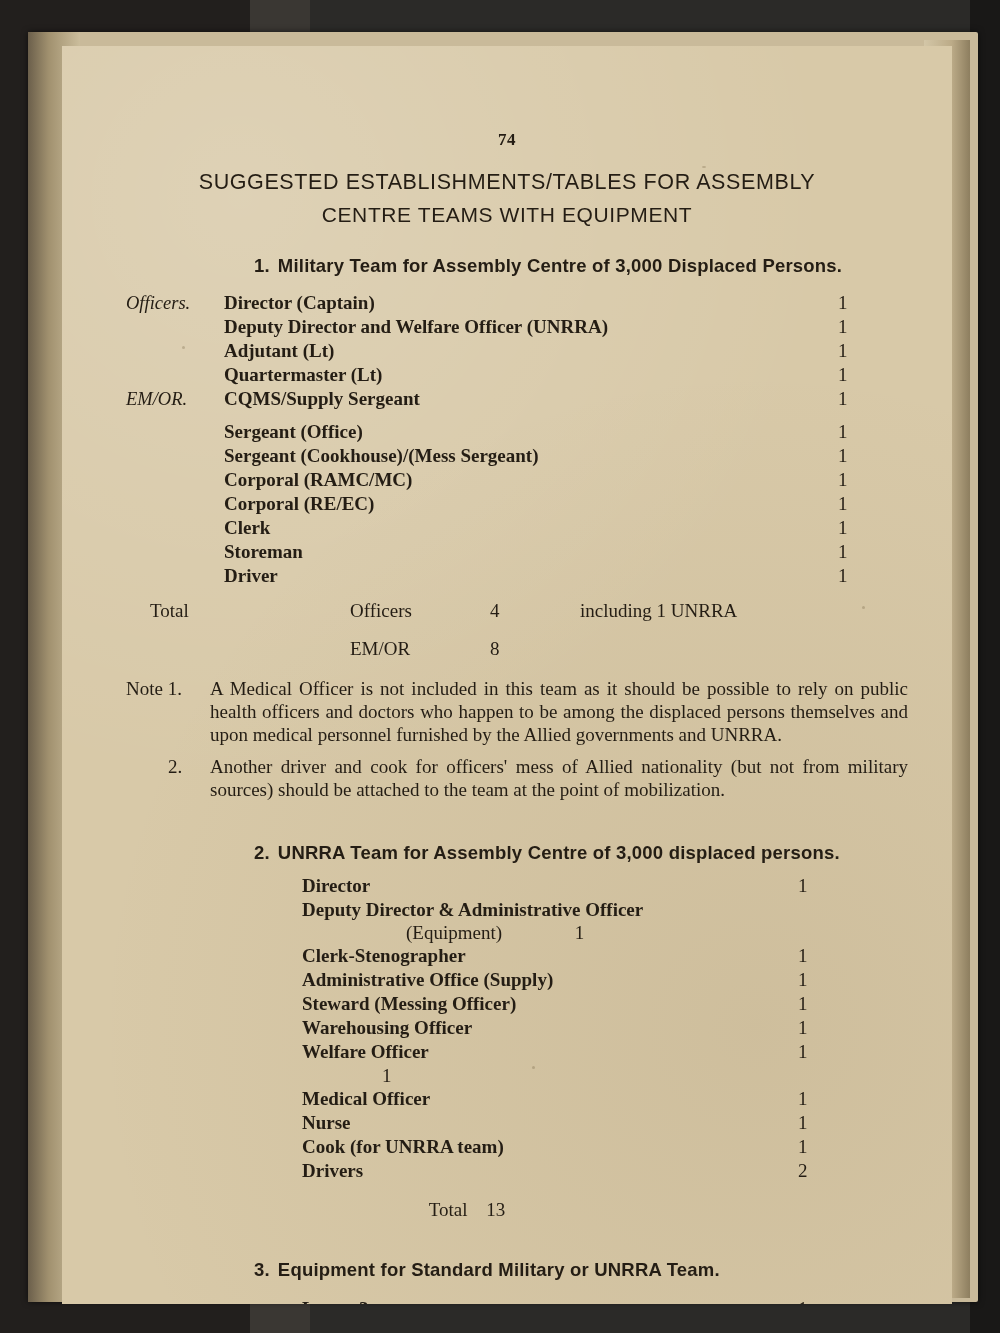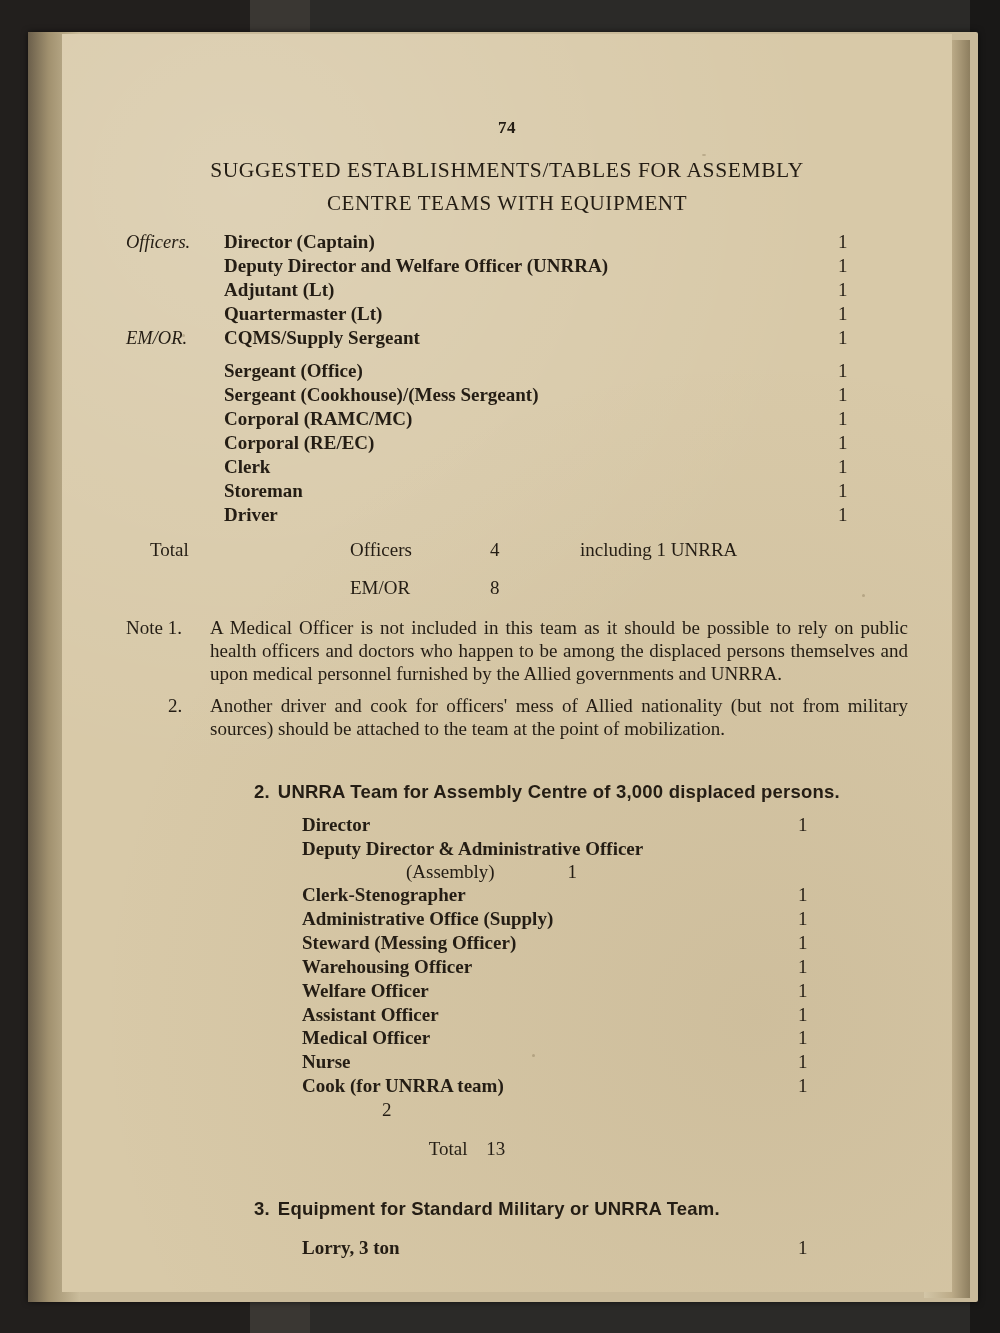--- a/index.html
+++ b/index.html
@@ -57,21 +57,21 @@
     position: absolute;
     right: 30px; top: 40px;
     width: 46px; height: 1258px;
     background: linear-gradient(to right, #d3c6a7 0%, #bcab88 60%, #8d7e5f 100%);
   }
 
   
   #page {
     position: absolute;
     left: 62px;
-    top: 34px;
+    top: 46px;
     width: 890px;
     height: 1258px;
     background: #d8c9a8;
     background-image:
       radial-gradient(circle at 20% 12%, rgba(255,255,255,.16), rgba(255,255,255,0) 45%),
       radial-gradient(circle at 78% 78%, rgba(120,95,55,.10), rgba(0,0,0,0) 55%);
     color: #241d14;
     overflow: hidden;
   }
   .speck { position: absolute; background: rgba(90,70,40,.25); border-radius: 50%; }
@@ -88,21 +88,21 @@
     text-align: center;
     font-size: 17px;
     font-weight: bold;
     letter-spacing: .5px;
     margin-top: 84px;
     font-family: "Liberation Serif", serif;
   }
 
   .head-line {
     text-align: center;
-    font-family: Liberation Serif, serif;
+    font-family: Liberation Sans, sans-serif;
     font-size: 21.5px;
     letter-spacing: .6px;
     margin-top: 20px;
     white-space: nowrap;
   }
   .head-line.second {
     margin-top: 8px;
     font-size: 21px;
   }
 
@@ -236,20 +236,23 @@
     <div class="speck" style="left:470px; top:1020px; width:3px; height:3px;"></div>
     <div class="speck" style="left:800px; top:560px; width:3px; height:3px;"></div>
 
     <div class="content">
 
       <div class="folio">74</div>
 
       <div class="head-line">SUGGESTED ESTABLISHMENTS/TABLES FOR ASSEMBLY</div>
       <div class="head-line second">CENTRE TEAMS WITH EQUIPMENT</div>
 
+      <div class="section-title sec1">
+        <span class="num">1.</span><span>Military Team for Assembly Centre of 3,000 Displaced Persons.</span>
+      </div>
 
       <div class="roster">
         <div class="row">
           <div class="tag">Officers.</div>
           <div class="label">Director (Captain)</div>
           <div class="qty">1</div>
         </div>
         <div class="row">
           <div class="tag"></div>
           <div class="label">Deputy Director and Welfare Officer (UNRRA)</div>
@@ -340,21 +343,21 @@
         <div class="row">
           <div class="label">Director</div>
           <div class="qty">1</div>
         </div>
         <div class="row">
           <div class="label">Deputy Director &amp; Administrative Officer</div>
           <div class="qty"></div>
         </div>
       </div>
       <div class="secretary">
-        <span>(Assembly)</span>
+        <span>(Equipment)</span>
         <span style="display:inline-block; width:68px;"></span><span>1</span>
       </div>
       <div class="list2" style="margin-top:0;">
         <div class="row">
           <div class="label">Clerk-Stenographer</div>
           <div class="qty">1</div>
         </div>
         <div class="row">
           <div class="label">Administrative Office (Supply)</div>
           <div class="qty">1</div>
@@ -365,36 +368,36 @@
         </div>
         <div class="row">
           <div class="label">Warehousing Officer</div>
           <div class="qty">1</div>
         </div>
         <div class="row">
           <div class="label">Welfare Officer</div>
           <div class="qty">1</div>
         </div>
         <div class="row">
-          <div class="label">Assistant Officer</div>
           <div class="qty">1</div>
         </div>
         <div class="row">
           <div class="label">Medical Officer</div>
           <div class="qty">1</div>
         </div>
         <div class="row">
           <div class="label">Nurse</div>
           <div class="qty">1</div>
         </div>
         <div class="row">
           <div class="label">Cook (for UNRRA team)</div>
           <div class="qty">1</div>
         </div>
         <div class="row">
+          <div class="label">Drivers</div>
           <div class="qty">2</div>
         </div>
       </div>
 
       <div class="total2">
         <span>Total</span>
         <span style="display:inline-block; width:14px;"></span><span>13</span>
       </div>
 
       <div class="section-title sec3">

